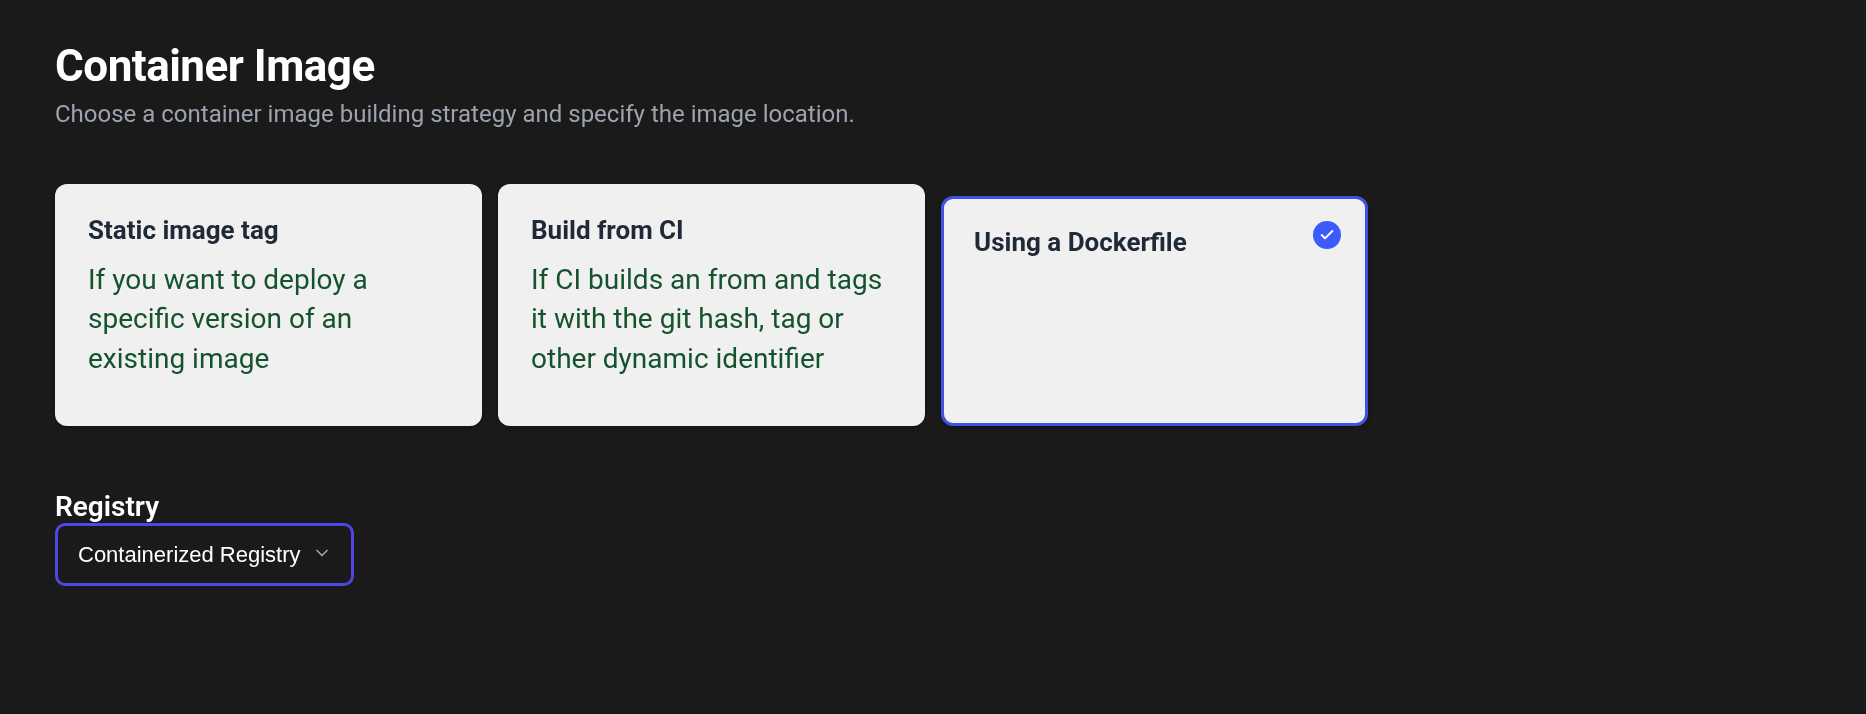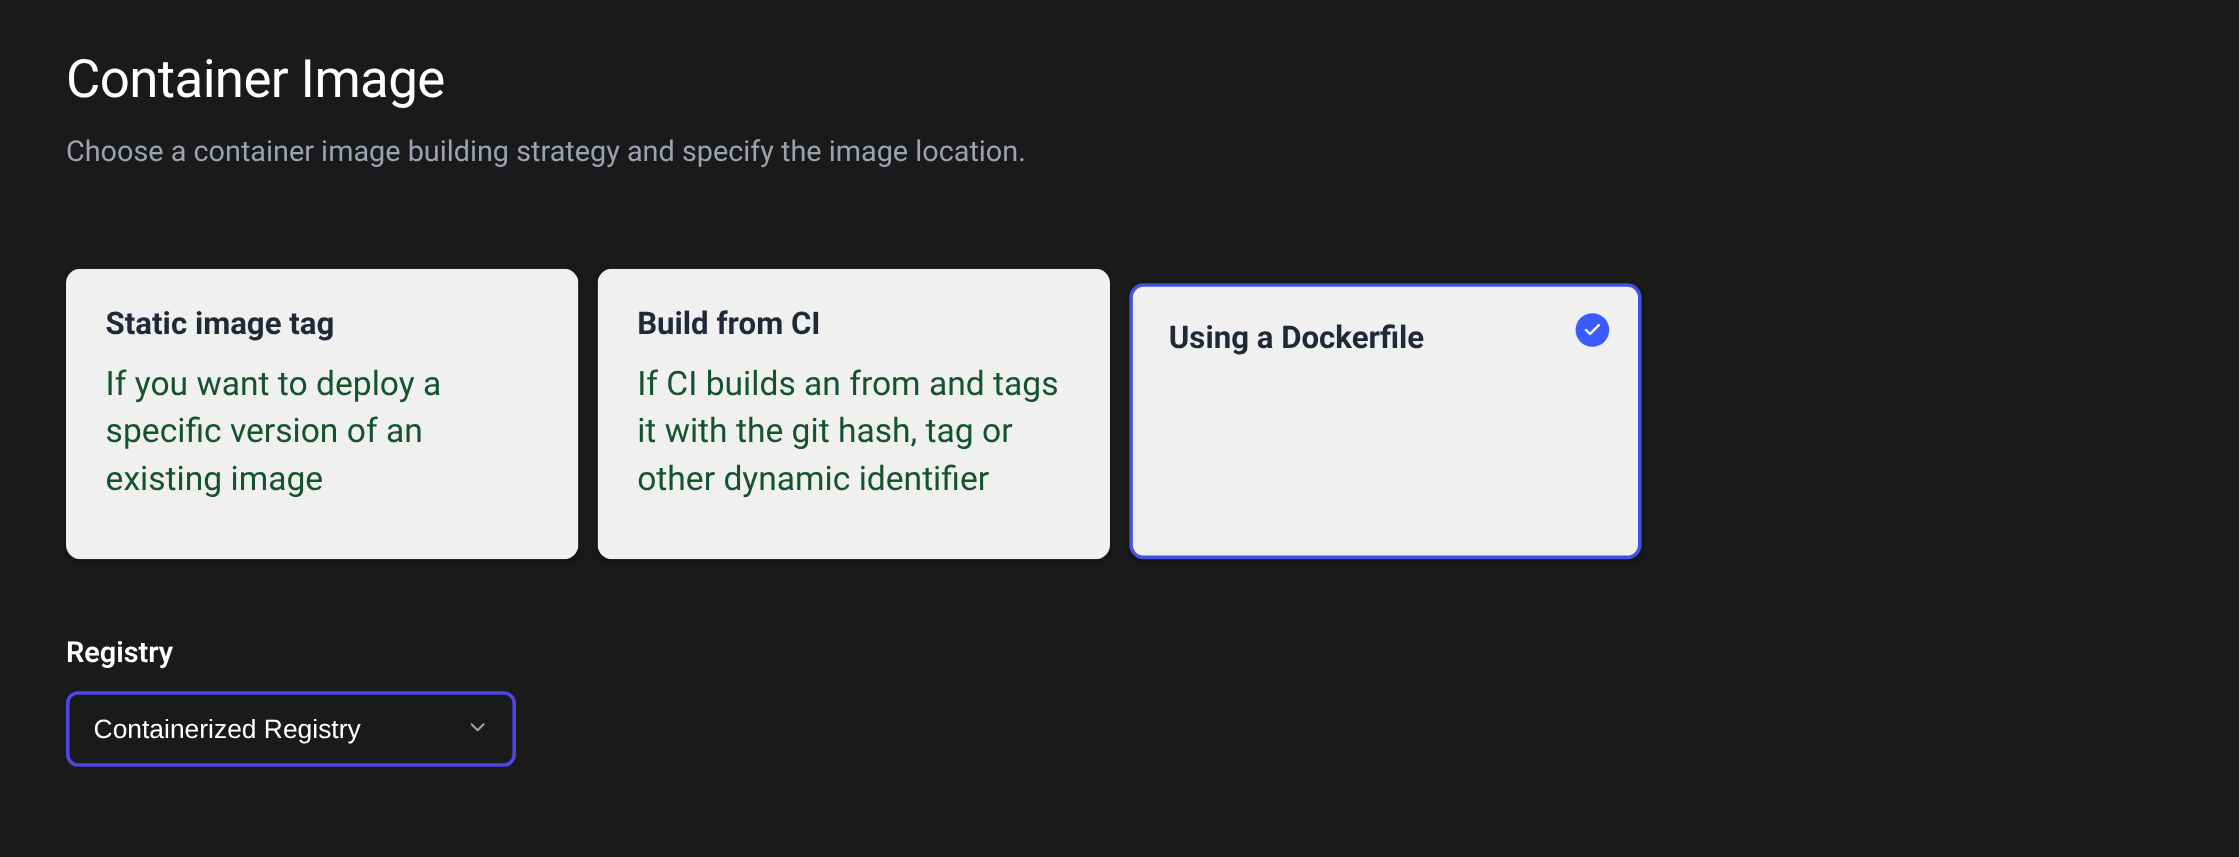--- a/index.html
+++ b/index.html
@@ -10,29 +10,29 @@
     body {
       background-color: #1a1a1a;
       font-family: -apple-system, BlinkMacSystemFont, "Segoe UI", Roboto, Helvetica, Arial, sans-serif;
       padding: 40px 55px;
       width: 1866px;
       height: 714px;
     }
     .page-title {
       color: #ffffff;
       font-size: 44px;
-      font-weight: 400;
-      margin-bottom: 20px;
+      font-weight: 700;
+      margin-bottom: 8px;
       letter-spacing: -0.5px;
     }
     .page-subtitle {
       color: #9ca3af;
       font-size: 24px;
       font-weight: 400;
-      margin-bottom: 84px;
+      margin-bottom: 56px;
     }
     .cards-container {
       display: grid;
       grid-template-columns: repeat(4, 1fr);
       gap: 16px;
       margin-bottom: 64px;
     }
     .card {
       background-color: #f0f0f0;
       border-radius: 12px;
@@ -71,28 +71,27 @@
       display: flex;
       align-items: center;
       justify-content: center;
     }
     .check-badge svg {
       width: 16px;
       height: 16px;
     }
     .field-label {
       color: #ffffff;
-      font-size: 24px;
+      font-size: 28px;
       font-weight: 600;
-      margin-bottom: 18px;
     }
     .select-wrapper {
       position: relative;
       display: inline-block;
-      width: 375px;
+      width: 299px;
     }
     .select {
       width: 100%;
       background-color: #1a1a1a;
       border: 3px solid #5046e5;
       border-radius: 10px;
       padding: 16px 20px;
       color: #ffffff;
       font-size: 22px;
       font-weight: 400;

